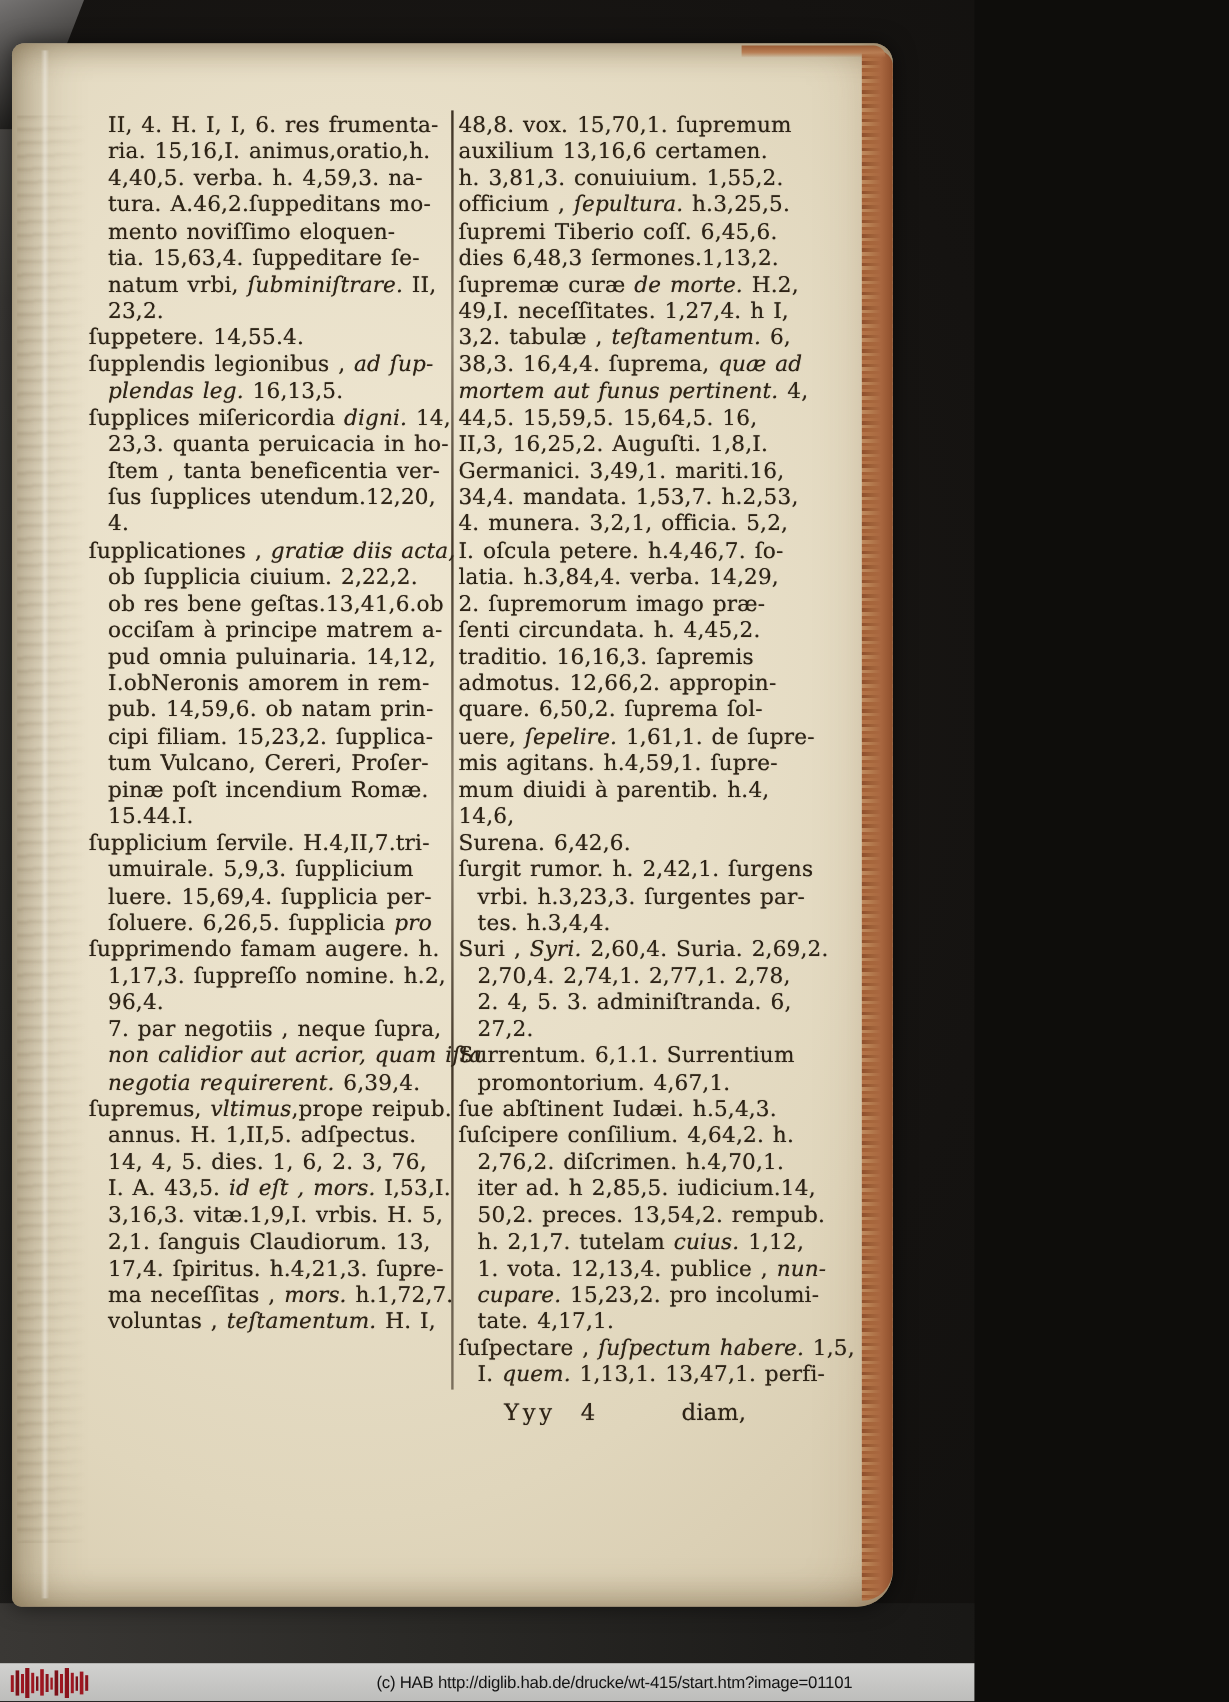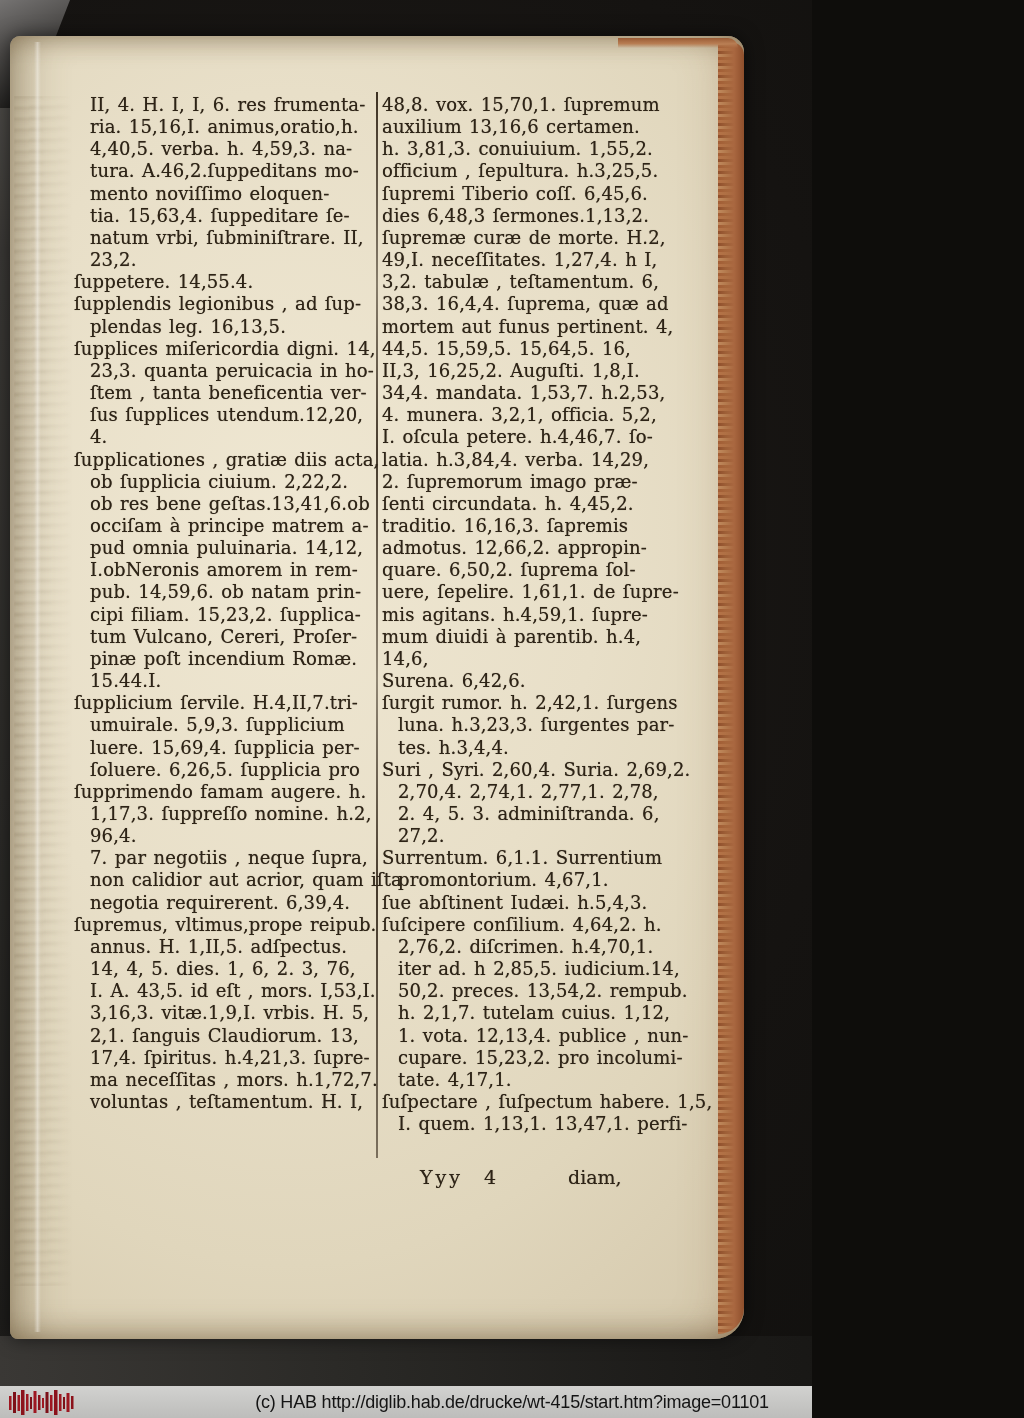--- a/index.html
+++ b/index.html
@@ -56,39 +56,39 @@
   
   .text-layer{position:absolute;left:0;top:0;width:100%;height:100%;
     color:#2d2316;}
   .tcol{position:absolute;top:58px;}
   .tcol-left{left:64px;width:302px;}
   .tcol-right{left:372px;width:326px;}
   .tline{white-space:nowrap;font-size:18px;line-height:22.15px;
     letter-spacing:.15px;word-spacing:1.5px;
     text-shadow:0 0 .7px rgba(45,35,22,.65);}
   .tline.ind{padding-left:16px;}
-  .tline .it{letter-spacing:.1px;}
+  .tline .it{font-style:italic;letter-spacing:.1px;}
 
   .col-divider{position:absolute;left:366px;top:56px;width:2px;height:1066px;
     background:linear-gradient(180deg,
       rgba(52,40,26,.95) 0%, rgba(52,40,26,.55) 18%, rgba(52,40,26,.9) 34%,
       rgba(52,40,26,.5) 55%, rgba(52,40,26,.9) 75%, rgba(52,40,26,.6) 100%);}
 
   .sig-line{position:absolute;left:372px;top:1130px;width:326px;height:24px;
     font-size:19px;color:#2d2316;text-shadow:0 0 .7px rgba(45,35,22,.6);}
   .sig-mark{position:absolute;left:38px;letter-spacing:3px;word-spacing:12px;}
   .catchword{position:absolute;left:186px;}
 
   
   .footer-bar{position:absolute;left:0;top:1386px;width:1024px;height:32px;
     background:linear-gradient(180deg,#d2d2d0 0%,#c6c6c4 55%,#bdbdbb 100%);
     display:flex;align-items:center;}
   .hab-logo{position:absolute;left:8px;top:3px;}
   .attribution{position:absolute;left:50%;transform:translateX(-50%);
-    font-family:"Liberation Sans",sans-serif;font-size:18px;letter-spacing:-.2px;
+    font-family:"Liberation Sans",sans-serif;font-size:14px;letter-spacing:-.2px;
     color:#141414;white-space:nowrap;}
   .right-group{position:absolute;right:2px;top:0;height:32px;display:flex;align-items:center;gap:8px;justify-content:center;}
   .dfg-logo{font-family:"DejaVu Sans",sans-serif;font-weight:800;font-size:36px;
     letter-spacing:-3px;color:#45454a;transform:scaleY(.92);line-height:32px;}
   .cc-badge{display:block;}
 </style>
 </head>
 <body>
 
 <div class="screen">
@@ -160,36 +160,37 @@
           <div class="tline"><span>officium , </span><span class="it">ſepultura.</span><span> h.3,25,5.</span></div>
           <div class="tline"><span>ſupremi Tiberio coſſ. 6,45,6.</span></div>
           <div class="tline"><span>dies 6,48,3 ſermones.1,13,2.</span></div>
           <div class="tline"><span>ſupremæ curæ </span><span class="it">de morte.</span><span> H.2,</span></div>
           <div class="tline"><span>49,I. neceſſitates. 1,27,4. h I,</span></div>
           <div class="tline"><span>3,2. tabulæ , </span><span class="it">teſtamentum.</span><span> 6,</span></div>
           <div class="tline"><span>38,3. 16,4,4. ſuprema, </span><span class="it">quæ ad</span></div>
           <div class="tline"><span class="it">mortem aut funus pertinent.</span><span> 4,</span></div>
           <div class="tline"><span>44,5. 15,59,5. 15,64,5. 16,</span></div>
           <div class="tline"><span>II,3, 16,25,2. Auguſti. 1,8,I.</span></div>
+          <div class="tline"><span>Germanici. 3,49,1. mariti.16,</span></div>
           <div class="tline"><span>34,4. mandata. 1,53,7. h.2,53,</span></div>
           <div class="tline"><span>4. munera. 3,2,1, officia. 5,2,</span></div>
           <div class="tline"><span>I. oſcula petere. h.4,46,7. ſo-</span></div>
           <div class="tline"><span>latia. h.3,84,4. verba. 14,29,</span></div>
           <div class="tline"><span>2. ſupremorum imago præ-</span></div>
           <div class="tline"><span>ſenti circundata. h. 4,45,2.</span></div>
           <div class="tline"><span>traditio. 16,16,3. ſapremis</span></div>
           <div class="tline"><span>admotus. 12,66,2. appropin-</span></div>
           <div class="tline"><span>quare. 6,50,2. ſuprema ſol-</span></div>
           <div class="tline"><span>uere, </span><span class="it">ſepelire.</span><span> 1,61,1. de ſupre-</span></div>
           <div class="tline"><span>mis agitans. h.4,59,1. ſupre-</span></div>
           <div class="tline"><span>mum diuidi à parentib. h.4,</span></div>
           <div class="tline"><span>14,6,</span></div>
           <div class="tline"><span>Surena. 6,42,6.</span></div>
           <div class="tline"><span>ſurgit rumor. h. 2,42,1. ſurgens</span></div>
-          <div class="tline ind"><span>luna. h.3,23,3. ſurgentes par-</span></div>
+          <div class="tline ind"><span>vrbi. h.3,23,3. ſurgentes par-</span></div>
           <div class="tline ind"><span>tes. h.3,4,4.</span></div>
           <div class="tline"><span>Suri , </span><span class="it">Syri.</span><span> 2,60,4. Suria. 2,69,2.</span></div>
           <div class="tline ind"><span>2,70,4. 2,74,1. 2,77,1. 2,78,</span></div>
           <div class="tline ind"><span>2. 4, 5. 3. adminiſtranda. 6,</span></div>
           <div class="tline ind"><span>27,2.</span></div>
           <div class="tline"><span>Surrentum. 6,1.1. Surrentium</span></div>
           <div class="tline ind"><span>promontorium. 4,67,1.</span></div>
           <div class="tline"><span>ſue abſtinent Iudæi. h.5,4,3.</span></div>
           <div class="tline"><span>ſuſcipere conſilium. 4,64,2. h.</span></div>
           <div class="tline ind"><span>2,76,2. diſcrimen. h.4,70,1.</span></div>

